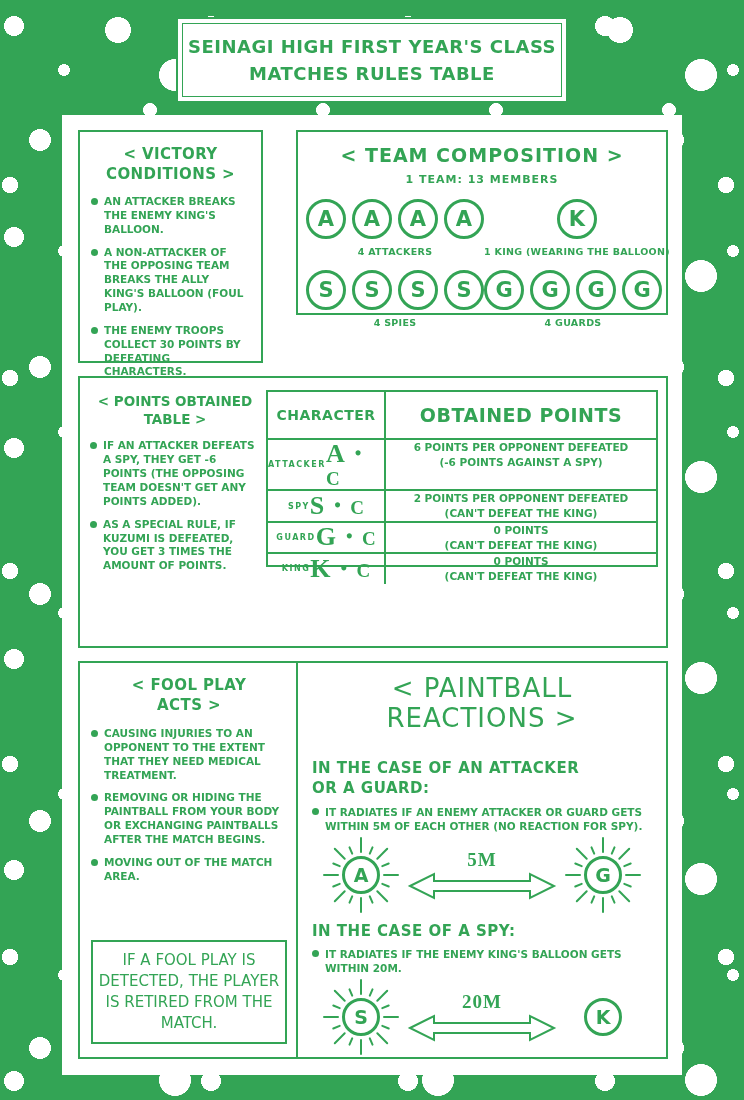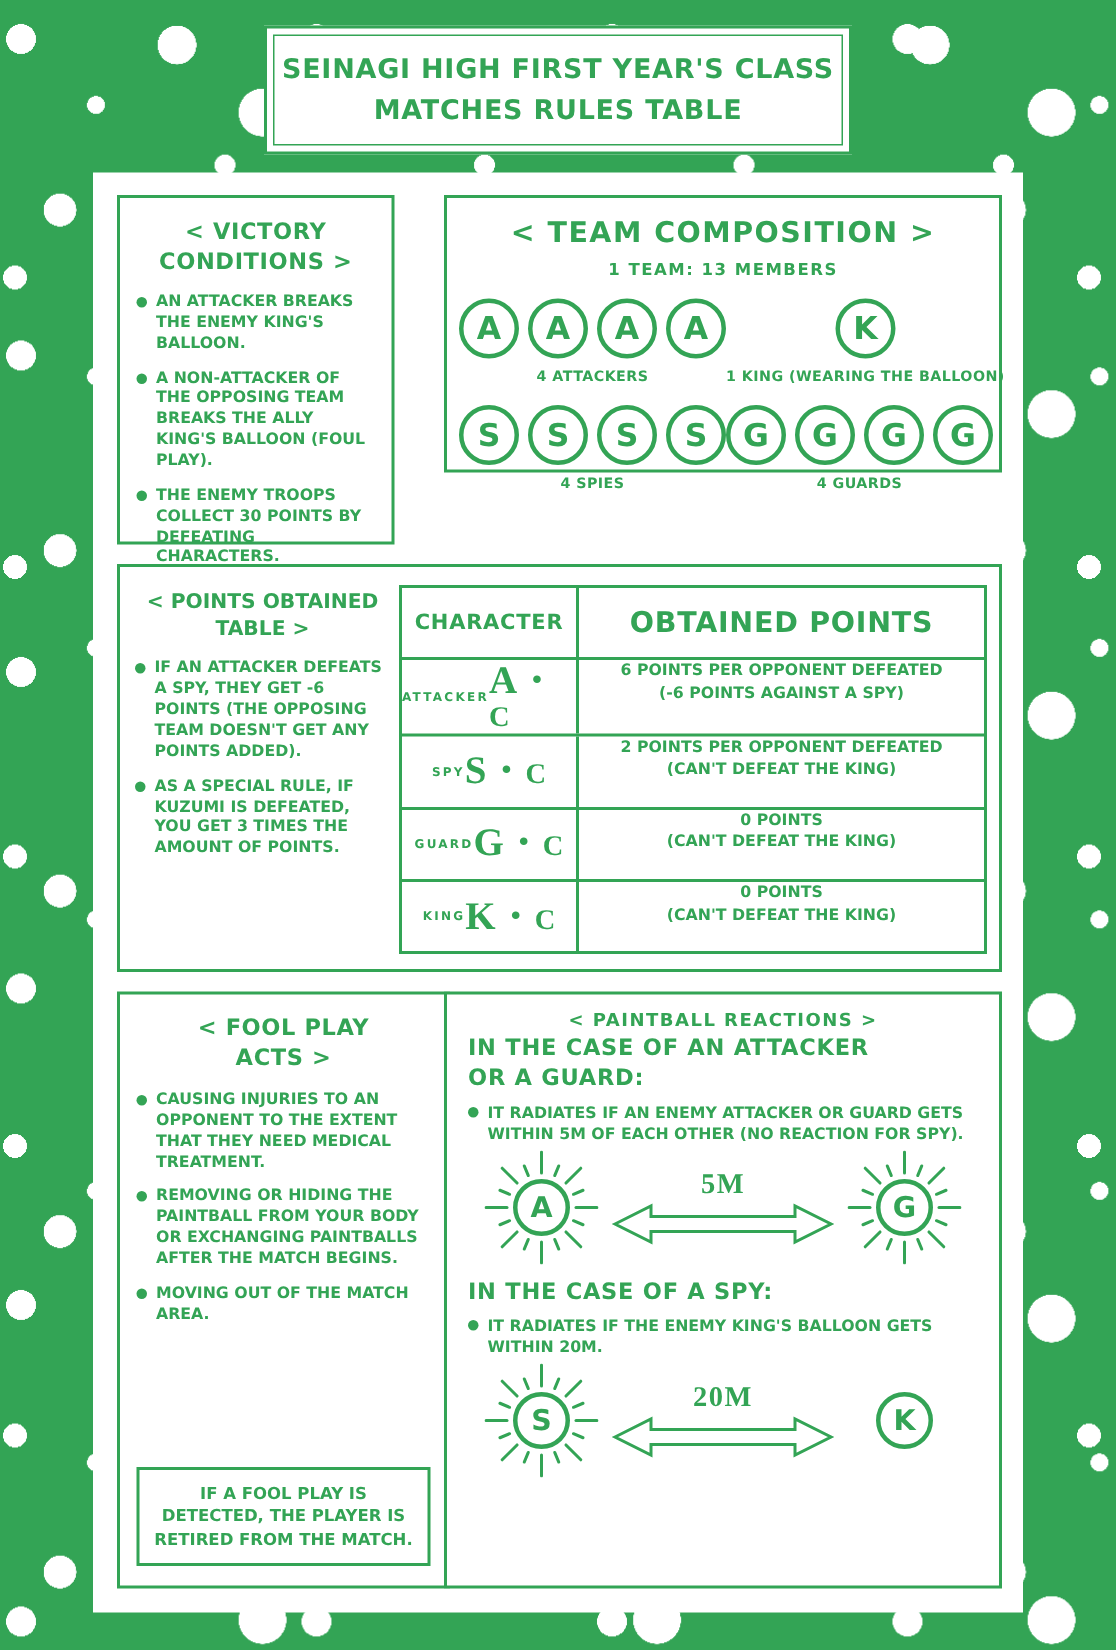--- a/index.html
+++ b/index.html
@@ -52,43 +52,43 @@
   .team-group{ flex:1; display:flex; flex-direction:column; align-items:center; gap:7px; }
   .coins{ display:flex; gap:6px; align-items:center; justify-content:center; min-height:40px; }
   .coin{ width:40px; height:40px; border:3px solid var(--green); border-radius:50%;
     display:flex; align-items:center; justify-content:center; font-size:21px; font-weight:bold; background:var(--paper); }
   .caption{ font-size:9.5px; font-weight:bold; text-align:center; letter-spacing:.3px; white-space:nowrap; }
 
   
   .points{ left:16px; top:261px; width:590px; height:272px; }
   .points-left{ position:absolute; left:10px; top:14px; width:170px; }
   .points-title{ font-size:13.5px; font-weight:bold; text-align:center; line-height:1.35; margin-bottom:11px; }
-  .ptable{ position:absolute; left:186px; top:12px; width:392px; height:246px;
+  .ptable{ position:absolute; left:186px; top:12px; width:392px; height:177px;
     border:2px solid var(--green); display:grid; grid-template-rows:46px repeat(4,1fr); }
   .pt-head,.pt-row{ display:grid; grid-template-columns:118px 1fr; }
   .pt-row{ border-top:2px solid var(--green); }
   .pt-char-h{ display:flex; align-items:center; justify-content:center; font-size:14px; font-weight:bold;
     border-right:2px solid var(--green); letter-spacing:.5px; }
   .pt-pts-h{ display:flex; align-items:center; justify-content:center; font-size:19px; font-weight:bold; letter-spacing:.5px; }
   .pt-char{ border-right:2px solid var(--green); display:flex; flex-direction:row; align-items:center; justify-content:center; }
   .role{ font-size:8px; font-weight:bold; letter-spacing:1.5px; }
   .symbol{ font-family:"Liberation Serif","DejaVu Serif",serif; font-weight:bold; font-size:19px; line-height:1.1; }
   .symbol::first-letter{ font-size:26px; }
   .pt-pts{ display:flex; flex-direction:column; align-items:center; justify-content:flex-start;
     font-size:10.5px; font-weight:bold; line-height:1.4; text-align:center; }
 
   
   .foul{ left:16px; top:546px; width:222px; height:398px; padding:13px 11px; display:flex; flex-direction:column; }
   .foul .sec-title{ font-size:15px; line-height:1.3; margin-bottom:12px; }
   .foul-note{ border:2px solid var(--green); margin-top:auto; padding:8px 5px;
-    font-size:11px; font-weight:bold; text-align:center; line-height:1.4; }
+    font-size:15px; font-weight:normal; text-align:center; line-height:1.4; }
 
   
   .paintball{ left:234px; top:546px; width:372px; height:398px; padding:10px 14px; display:flex; flex-direction:column; }
-  .pb-title{ font-size:12px; font-weight:bold; text-align:center; letter-spacing:1px; margin-bottom:1px; }
+  .pb-title{ font-size:26px; font-weight:normal; text-align:center; letter-spacing:1px; margin-bottom:25px; }
   .pb-heading{ font-size:15px; font-weight:bold; line-height:1.35; letter-spacing:.5px; }
   .pb-bullet{ display:flex; gap:6px; font-size:10.5px; font-weight:bold; line-height:1.35; margin-top:6px; }
   .diagram{ display:flex; align-items:center; justify-content:center; gap:8px; margin:4px 0 8px; }
   .radiant{ position:relative; width:76px; height:76px; display:flex; align-items:center; justify-content:center; flex:0 0 auto; }
   .radiant svg{ position:absolute; inset:0; }
   .small-coin{ width:38px; height:38px; font-size:19px; position:relative; }
   .arrow-wrap{ display:flex; flex-direction:column; align-items:center; }
   .dist{ font-family:"Liberation Serif","DejaVu Serif",serif; font-weight:bold; font-size:19px; letter-spacing:1px; }
   .arrow-svg{ display:block; }
 </style>

